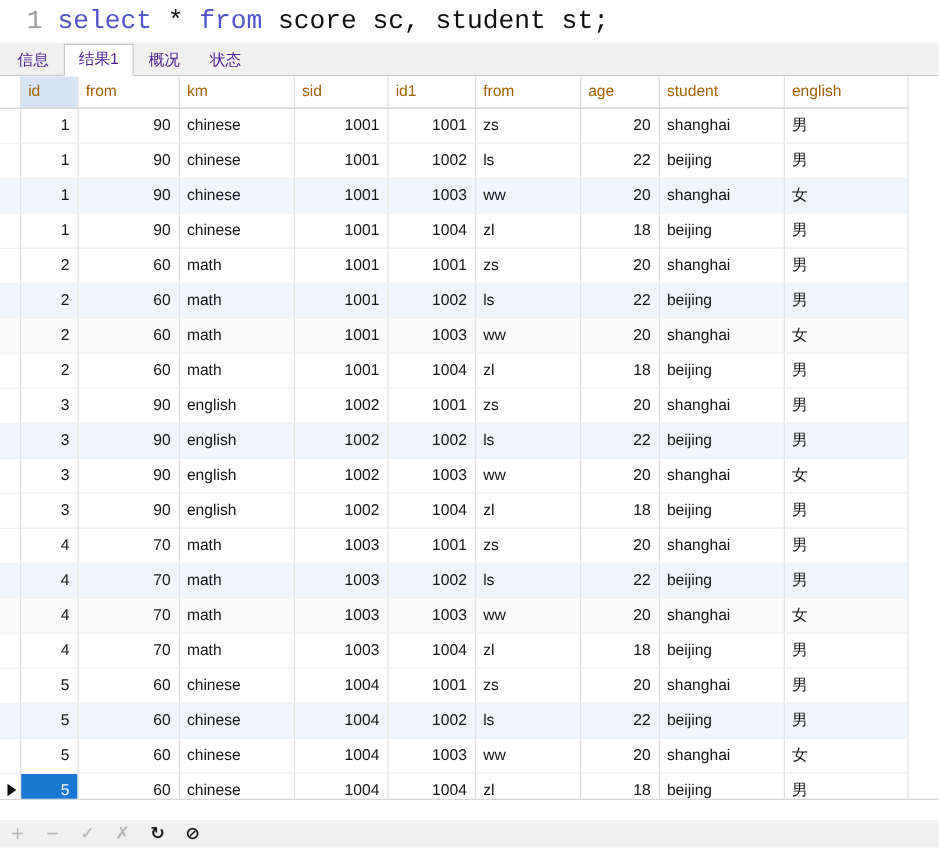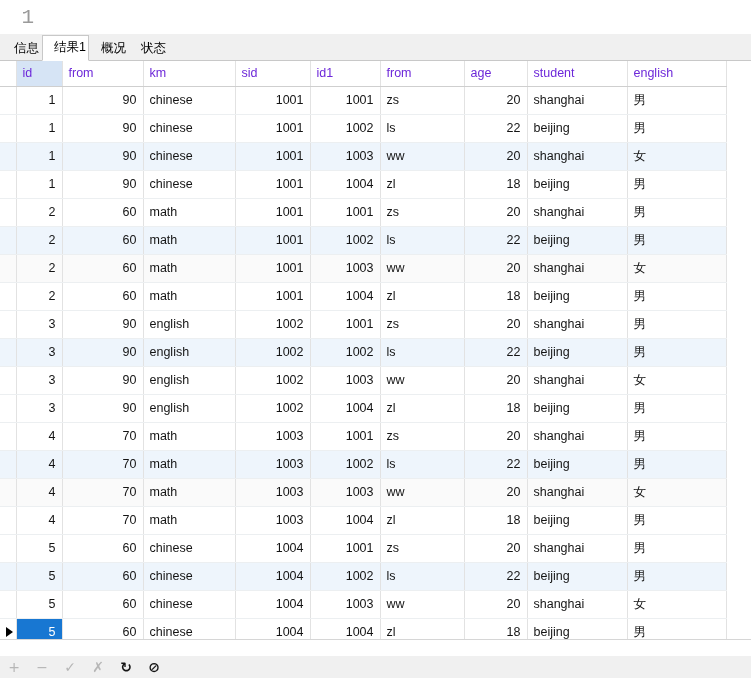--- a/index.html
+++ b/index.html
@@ -43,22 +43,22 @@
     background: #f0f0f0;
     border-bottom: 1px solid #c8c8c8;
     display: flex;
     align-items: flex-end;
     padding-left: 2px;
     box-sizing: border-box;
     position: relative;
   }
   .tab {
     font-size: 12.5px;
-    color: #000000;
-    padding: 4px 2px 5px 11px;
+    color: #4c1d95;
+    padding: 4px 11px 5px 11px;
     line-height: 15px;
     cursor: default;
     border: 1px solid transparent;
     border-bottom: none;
     position: relative;
     top: 1px;
     background: transparent;
   }
   .tab.active {
     background: #ffffff;
@@ -88,21 +88,21 @@
     height: 28px;
     overflow: hidden;
     white-space: nowrap;
     font-weight: normal;
     box-sizing: border-box;
   }
   table.grid thead th {
     background: #ffffff;
     border-bottom: 1px solid #cfcfcf;
     text-align: left;
-    color: #6d28d9;
+    color: #a16207;
     height: 25px;
     vertical-align: middle;
   }
   table.grid thead th.hl {
     background: #d6e4f5;
   }
   
   .col-marker { width: 16px; }
   th.col-marker, td.col-marker {
     border-right: 1px solid #d8d8d8;
@@ -150,20 +150,21 @@
     text-align: center;
     font-family: "DejaVu Sans", sans-serif;
   }
   .tbtn.enabled { color: #151515; font-weight: bold; }
 </style>
 </head>
 <body>
 
 <div class="editor">
   <span class="gutter-num">1</span>
+  <span class="sql-text"><span class="sql-kw">select</span><span class="sql-plain"> * </span><span class="sql-kw">from</span><span class="sql-plain"> score sc, student st;</span></span>
 </div>
 
 <div class="tabstrip">
   <div class="tab">信息</div>
   <div class="tab active">结果1</div>
   <div class="tab">概况</div>
   <div class="tab">状态</div>
 </div>
 
 <div class="grid-wrap">

